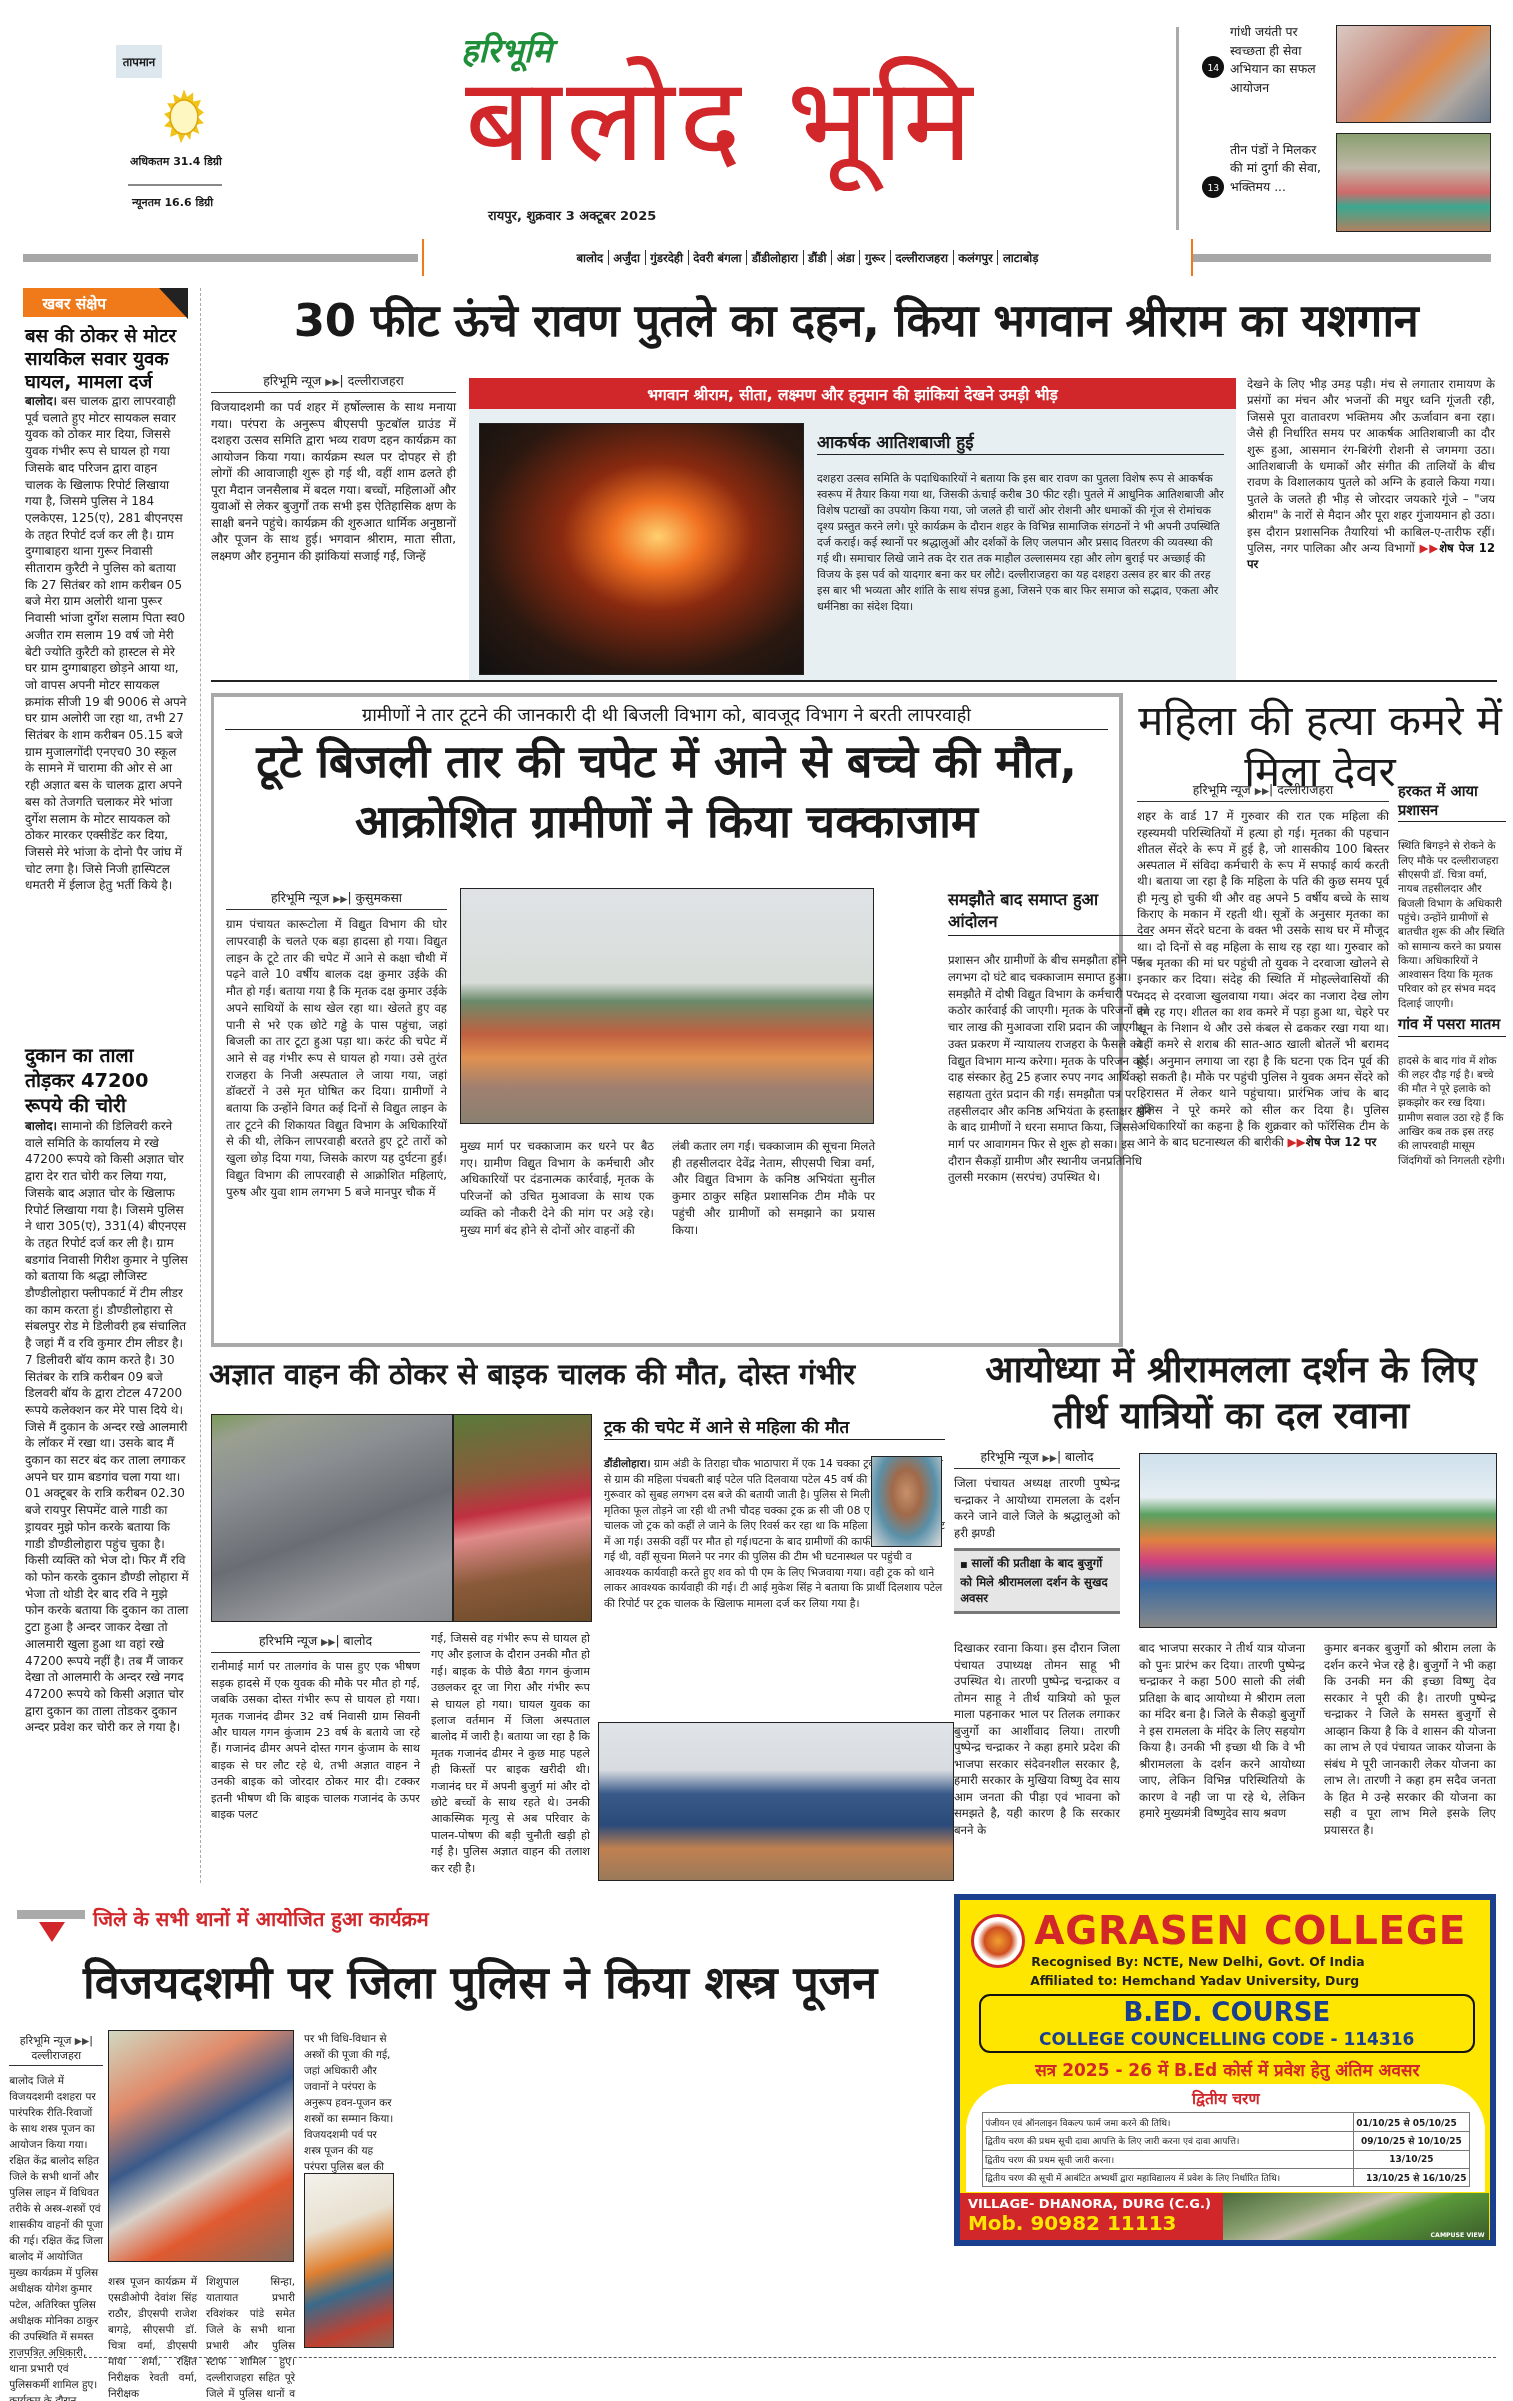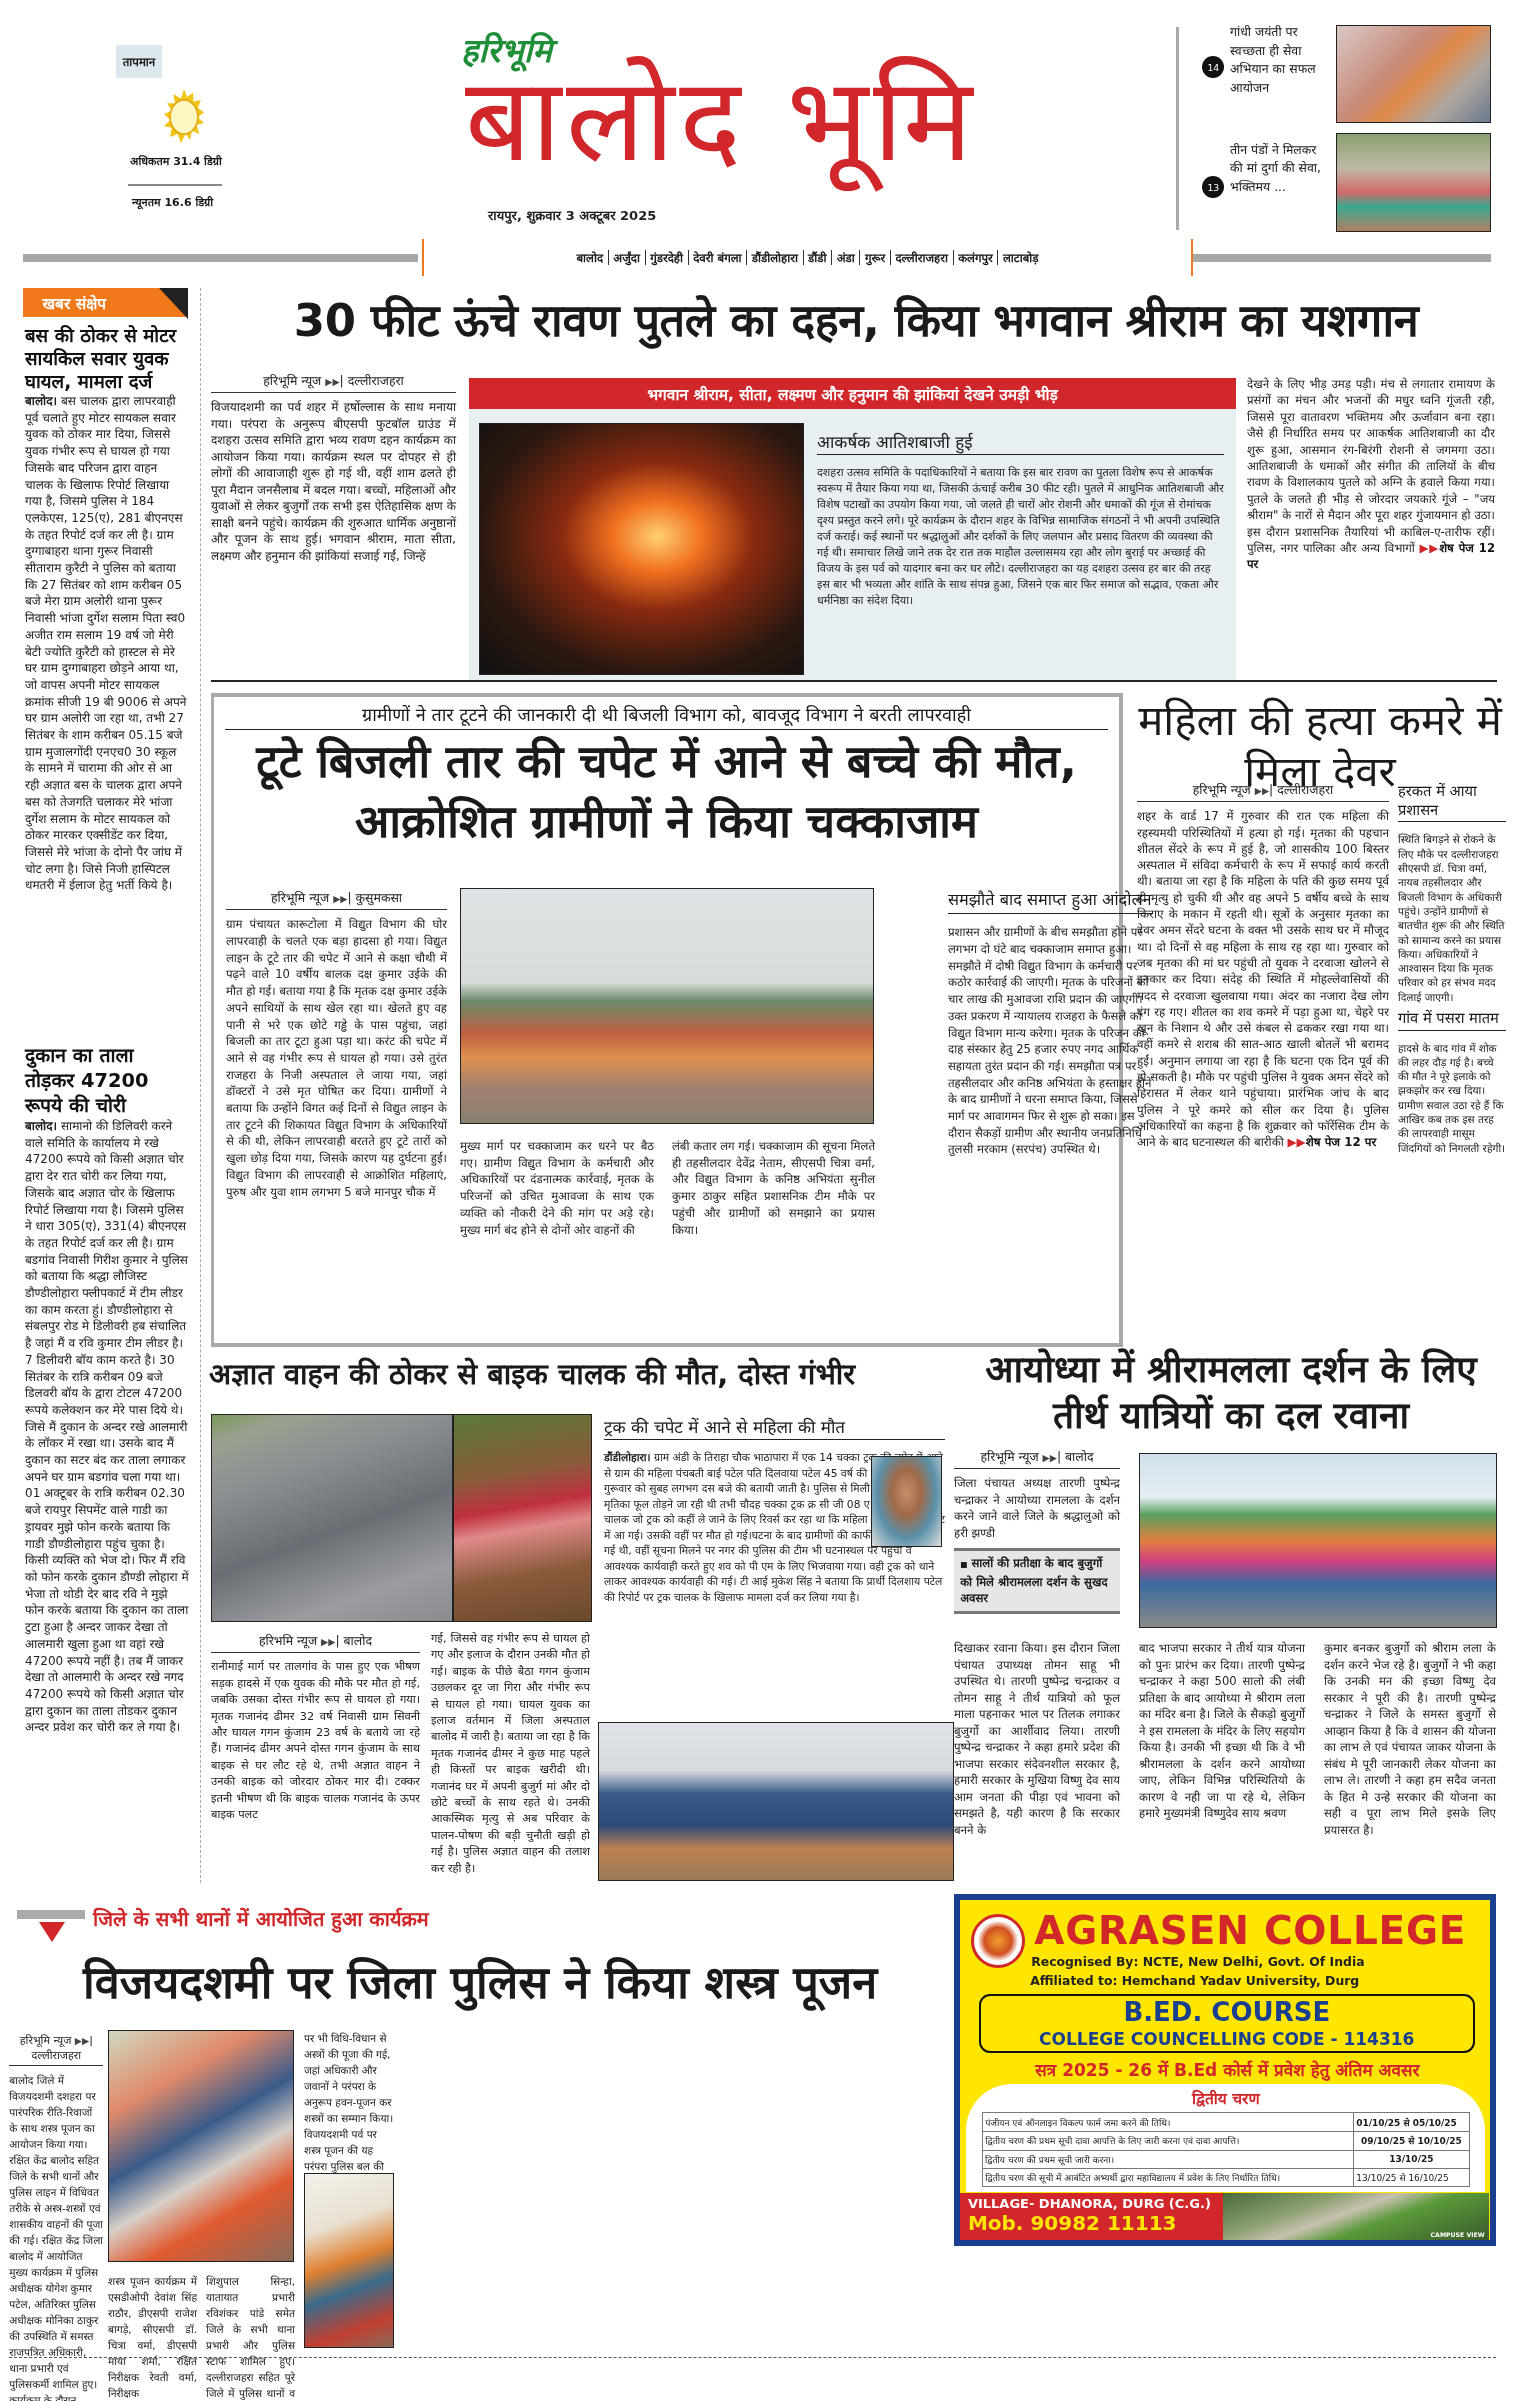--- a/index.html
+++ b/index.html
@@ -2,21 +2,21 @@
 <html style="font-size:12.4px"><head>
 <meta charset="utf-8">
 <style>
 *{box-sizing:border-box;margin:0;padding:0}
 body{width:1514px;height:2401px;background:#fff;font-family:"DejaVu Sans","Liberation Sans",sans-serif;color:#1a1a1a;position:relative;overflow:hidden}
 .abs{position:absolute}
 .body-text{font-family:"DejaVu Sans",sans-serif;font-size:12px;line-height:16.6px;text-align:justify;color:#222}
 .byline{font-size:12.4px;text-align:center;border-bottom:1.5px solid #333;padding-bottom:3.1px;margin-bottom:6.2px;color:#222}
 .byline .arr{color:#444;font-size:9.3px}
 .photo{background:#888;border:0.8px solid #222;overflow:hidden;position:absolute}
-.subhead{font-weight:normal;font-size:17px;line-height:20px;border-bottom:1.5px solid #222;padding-bottom:2.3px;margin-bottom:10px}
+.subhead{font-weight:bold;font-size:17px;line-height:20px;border-bottom:1.5px solid #222;padding-bottom:2.3px;margin-bottom:16px}
 .h-brief{font-weight:bold;font-size:20px;line-height:25px;color:#111}
 .contd{color:#d1262a;font-weight:bold}
 .contd b{color:#111}
 </style>
 </head>
 <body>
 
 <div class="abs" style="left:116px;top:45px;width:46px;height:33px;background:#dde8ee;border-radius:0;display:flex;align-items:center;justify-content:center;font-size:11.6px;font-weight:bold">तापमान</div>
 <div class="abs" style="left:164px;top:89px;width:40px;height:56px;">
   <svg width="40" height="56" viewBox="0 0 52 72">
@@ -202,21 +202,21 @@
         <tr>
               <td style="border:0.8px solid #777;padding:2.3px">द्वितीय चरण की प्रथम सूची दावा आपत्ति के लिए जारी करना एवं दावा आपत्ति।</td>
               <td style="border:0.8px solid #777;padding:2.3px;text-align:center;font-weight:bold">09/10/25 से 10/10/25</td>
             </tr>
         <tr>
               <td style="border:0.8px solid #777;padding:2px">द्वितीय चरण की प्रथम सूची जारी करना।</td>
               <td style="border:0.8px solid #777;padding:2.3px;text-align:center;font-weight:bold">13/10/25</td>
             </tr>
         <tr>
               <td style="border:0.8px solid #777;padding:2.3px">द्वितीय चरण की सूची में आबंटित अभ्यर्थी द्वारा महाविद्यालय में प्रवेश के लिए निर्धारित तिथि।</td>
-              <td style="border:0.8px solid #777;padding:2.3px;text-align:left;font-weight:normal">13/10/25 से 16/10/25</td>
+              <td style="border:0.8px solid #777;padding:2.3px;text-align:right;font-weight:bold">13/10/25 से 16/10/25</td>
             </tr>
       </tbody>
         </table>
     </div>
     <div style="position:absolute;left:0;top:293px;width:263px;height:47px;background:#d1262a">
       <div style="font-size:13px;font-weight:bold;color:#fff;padding:3.1px 7.7px 0">VILLAGE- DHANORA, DURG (C.G.)</div>
       <div style="font-size:20px;font-weight:bold;color:#ffe600;padding:0 7.7px">Mob. 90982 11113</div>
     </div>
     <div style="position:absolute;left:263px;top:293px;width:266px;height:47px;background:linear-gradient(160deg,#4a6a3a 0%,#8aa070 30%,#c8c0b0 45%,#5a9a3a 60%,#3a5a2a 100%)">
       <span style="position:absolute;right:4.6px;bottom:2.3px;font-size:6.2px;color:#fff;font-weight:bold">CAMPUSE VIEW</span>

